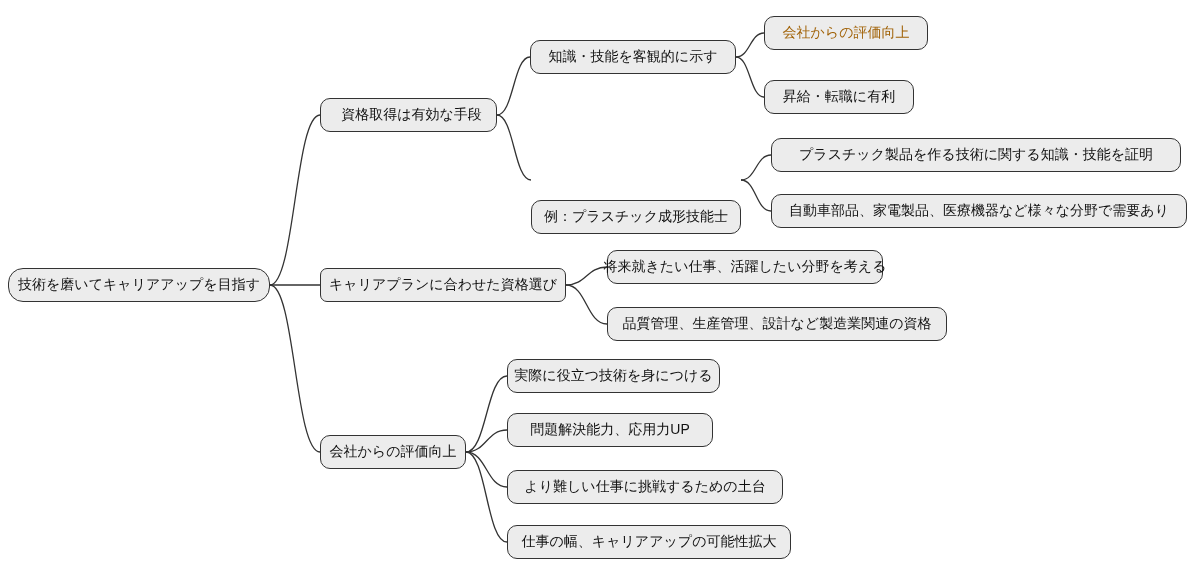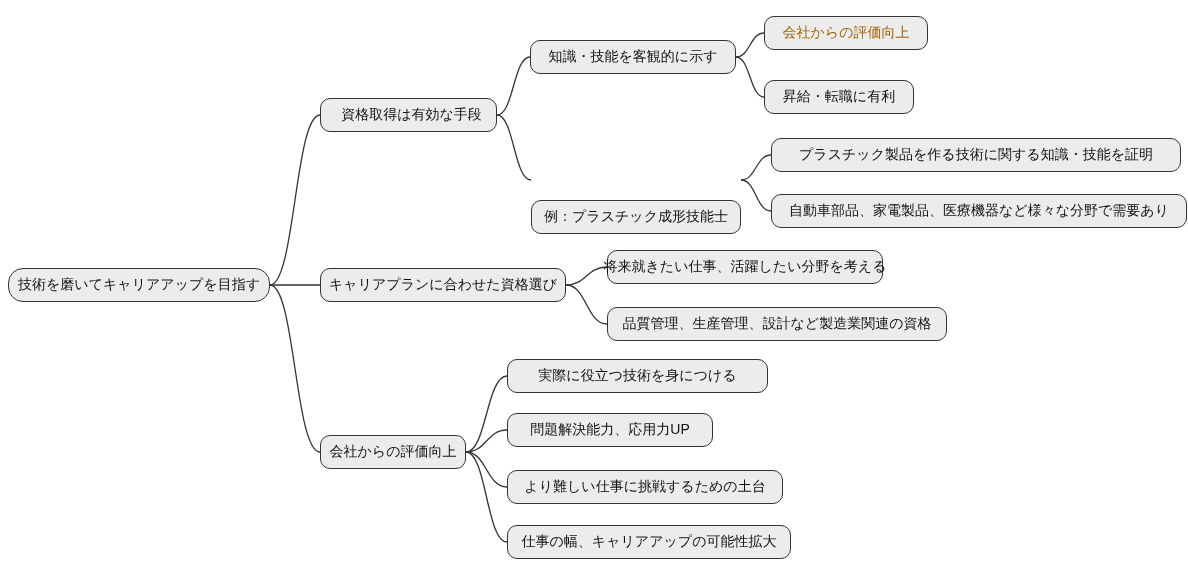--- a/index.html
+++ b/index.html
@@ -81,33 +81,33 @@
       </div>
       <div class="node" style="left: 531px; top: 163px; width: 210px; background: rgb(236, 236, 236); border-color: rgb(51, 51, 51); color: rgb(17, 17, 17); margin-top: 37px;">
         <span>例：プラスチック成形技能士</span>
       </div>
       <div class="node" style="left: 771px; top: 138px; width: 410px; background: rgb(236, 236, 236); border-color: rgb(51, 51, 51); color: rgb(17, 17, 17);">
         <span>プラスチック製品を作る技術に関する知識・技能を証明</span>
       </div>
       <div class="node" style="left: 771px; top: 194px; width: 416px; background: rgb(236, 236, 236); border-color: rgb(51, 51, 51); color: rgb(17, 17, 17);">
         <span>自動車部品、家電製品、医療機器など様々な分野で需要あり</span>
       </div>
-      <div class="node" style="left: 320px; top: 268px; width: 246px; background: rgb(236, 236, 236); border-color: rgb(51, 51, 51); color: rgb(17, 17, 17);">
+      <div class="node" style="left: 320px; top: 268px; width: 246px; background: rgb(236, 236, 236); border-color: rgb(51, 51, 51); color: rgb(17, 17, 17); border-radius: 7px;">
         <span>キャリアプランに合わせた資格選び</span>
       </div>
       <div class="node" style="left: 607px; top: 250px; width: 276px; background: rgb(236, 236, 236); border-color: rgb(51, 51, 51); color: rgb(17, 17, 17);">
         <span>将来就きたい仕事、活躍したい分野を考える</span>
       </div>
       <div class="node" style="left: 607px; top: 307px; width: 340px; background: rgb(236, 236, 236); border-color: rgb(51, 51, 51); color: rgb(17, 17, 17);">
         <span>品質管理、生産管理、設計など製造業関連の資格</span>
       </div>
       <div class="node" style="left: 320px; top: 435px; width: 146px; background: rgb(236, 236, 236); border-color: rgb(51, 51, 51); color: rgb(17, 17, 17);">
         <span>会社からの評価向上</span>
       </div>
-      <div class="node" style="left: 507px; top: 359px; width: 261px; background: rgb(236, 236, 236); border-color: rgb(51, 51, 51); color: rgb(17, 17, 17);">
+      <div class="node" style="left: 507px; top: 359px; width: 213px; background: rgb(236, 236, 236); border-color: rgb(51, 51, 51); color: rgb(17, 17, 17);">
         <span>実際に役立つ技術を身につける</span>
       </div>
       <div class="node" style="left: 507px; top: 413px; width: 206px; background: rgb(236, 236, 236); border-color: rgb(51, 51, 51); color: rgb(17, 17, 17);">
         <span>問題解決能力、応用力UP</span>
       </div>
       <div class="node" style="left: 507px; top: 470px; width: 276px; background: rgb(236, 236, 236); border-color: rgb(51, 51, 51); color: rgb(17, 17, 17);">
         <span>より難しい仕事に挑戦するための土台</span>
       </div>
       <div class="node" style="left: 507px; top: 525px; width: 284px; background: rgb(236, 236, 236); border-color: rgb(51, 51, 51); color: rgb(17, 17, 17);">
         <span>仕事の幅、キャリアアップの可能性拡大</span>

